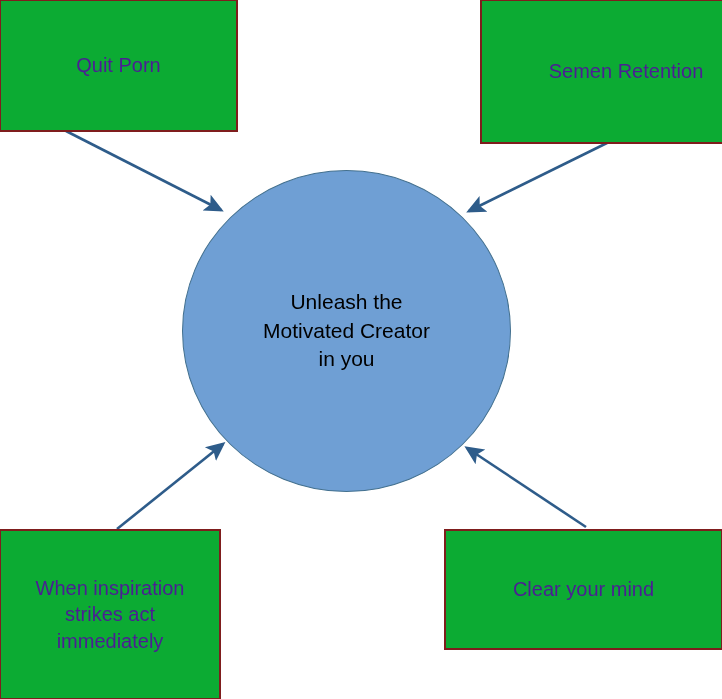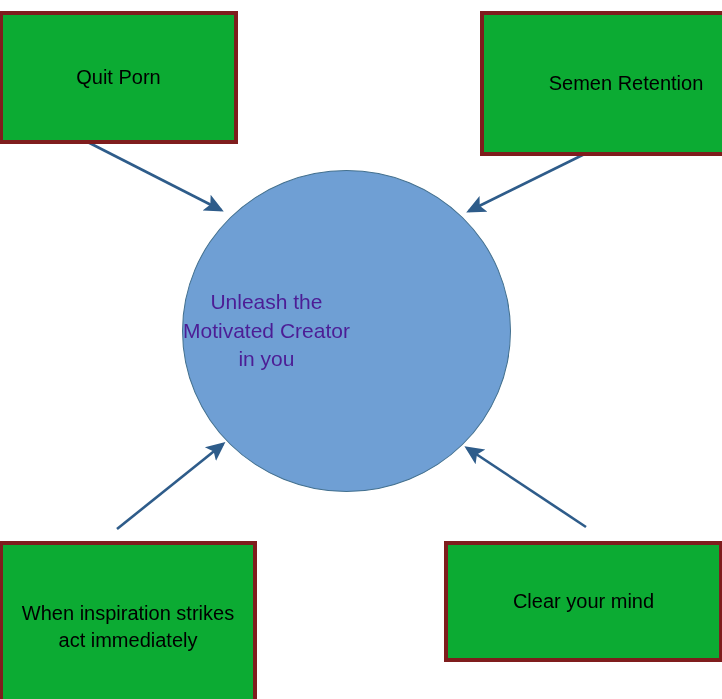--- a/index.html
+++ b/index.html
@@ -20,52 +20,51 @@
   #arrow-layer {
     position: absolute;
     left: 0;
     top: 0;
     width: 722px;
     height: 699px;
   }
   .node-box {
     position: absolute;
     background: #0CAB33;
-    border: 4px solid #7f1d1d;
+    border: 2px solid #7f1d1d;
     box-sizing: border-box;
     display: flex;
     align-items: center;
     justify-content: center;
     text-align: center;
-    color: #000000;
+    color: #4c1d95;
     font-size: 20px;
     line-height: 1.32;
     z-index: 3;
-    margin-top: 12px;
   }
   .node-box span {
     display: block;
     padding: 0 10px;
   }
   #node-quit-porn {
     left: -1px;
     top: -1px;
     width: 239px;
     height: 133px;
   }
   #node-semen-retention {
     left: 480px;
     top: -1px;
     width: 292px;
     height: 145px;
   }
   #node-inspiration {
     left: -1px;
     top: 529px;
-    width: 258px;
+    width: 222px;
     height: 171px;
     justify-content: flex-end;
   }
   #node-clear-mind {
     left: 444px;
     top: 529px;
     width: 279px;
     height: 121px;
   }
   #center-circle {
@@ -73,23 +72,23 @@
     left: 182px;
     top: 170px;
     width: 329px;
     height: 322px;
     border-radius: 50%;
     background: #6F9FD4;
     border: 1px solid #43708E;
     box-sizing: border-box;
     display: flex;
     align-items: center;
-    justify-content: flex-start;
+    justify-content: center;
     text-align: center;
-    color: #4c1d95;
+    color: #000000;
     font-size: 21px;
     line-height: 1.38;
     z-index: 2;
   }
   #center-circle .circle-text {
     display: block;
     white-space: pre-line;
   }
 </style>
 </head>

